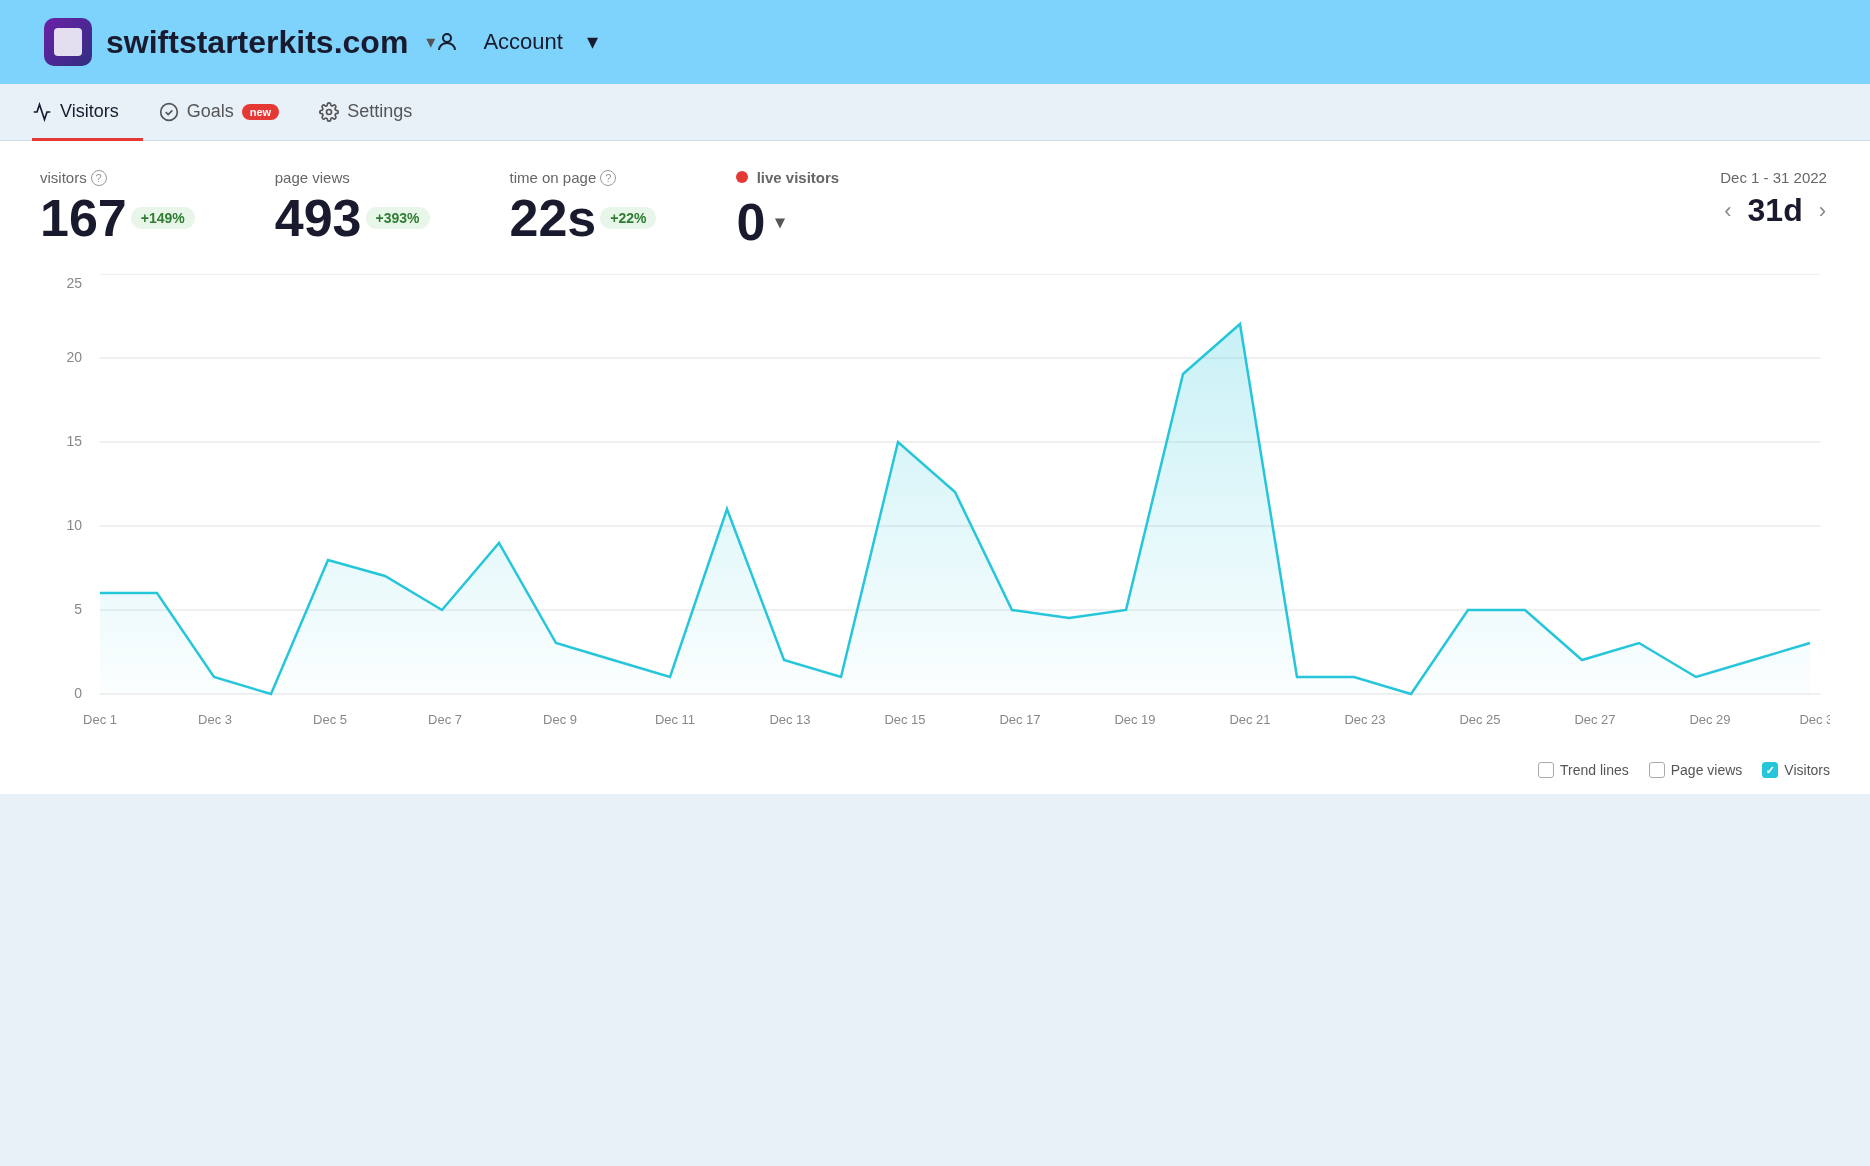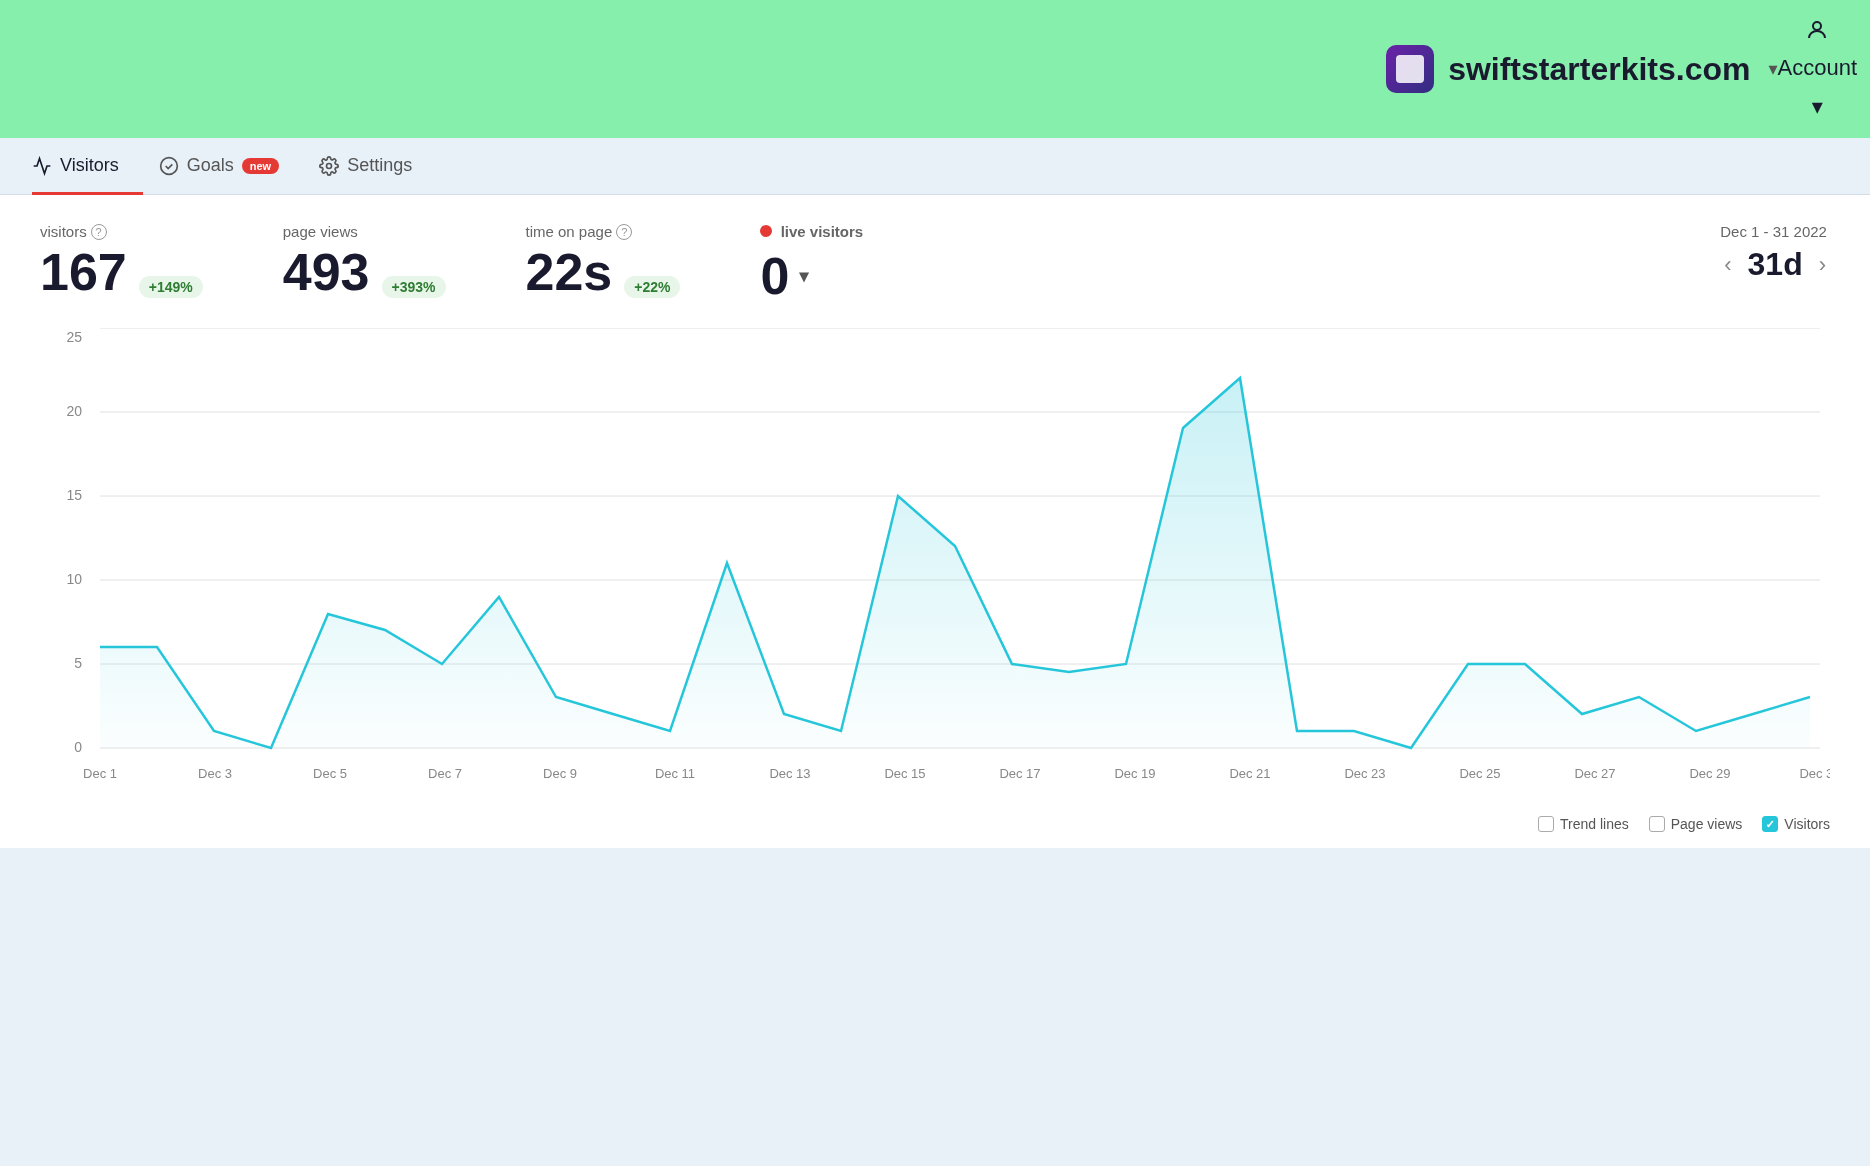--- a/index.html
+++ b/index.html
@@ -7,23 +7,23 @@
       font-family: -apple-system, BlinkMacSystemFont, 'Segoe UI', sans-serif;
       background: #e8f1f8;
       min-height: 1166px;
       color: #1a1a2e;
     }
 
     
     .header {
       display: flex;
       align-items: center;
-      justify-content: flex-end;
-      padding: 18px 13px;
-      background: #86efac;
+      justify-content: flex-start;
+      padding: 18px 44px;
+      background: #7dd3fc;
     }
     .header-left {
       display: flex;
       align-items: center;
       gap: 14px;
     }
     .site-logo {
       width: 48px;
       height: 48px;
       border-radius: 10px;
@@ -46,27 +46,26 @@
       color: #1a1a2e;
     }
     .chevron-icon {
       font-size: 18px;
       color: #555;
       margin-left: 4px;
     }
     .account-btn {
       display: flex;
       align-items: center;
-      gap: 13px;
+      gap: 24px;
       font-size: 22px;
       color: #1a1a2e;
       cursor: pointer;
       background: none;
       border: none;
-      flex-direction: column;
     }
 
     
     .tabs-bar {
       display: flex;
       align-items: center;
       padding: 0 32px;
       background: #e8f1f8;
       border-bottom: 1px solid #d0dde8;
       gap: 0;
@@ -132,22 +131,22 @@
       justify-content: center;
       font-size: 11px;
       color: #999;
       cursor: pointer;
     }
     .stat-value {
       font-size: 52px;
       font-weight: 600;
       color: #1a1a2e;
       display: flex;
-      align-items: flex-end;
-      gap: 12px;
+      align-items: center;
+      gap: 4px;
       line-height: 1;
     }
     .stat-badge {
       font-size: 14px;
       font-weight: 600;
       padding: 4px 10px;
       border-radius: 20px;
       background: #e8f5e9;
       color: #2e7d32;
     }

